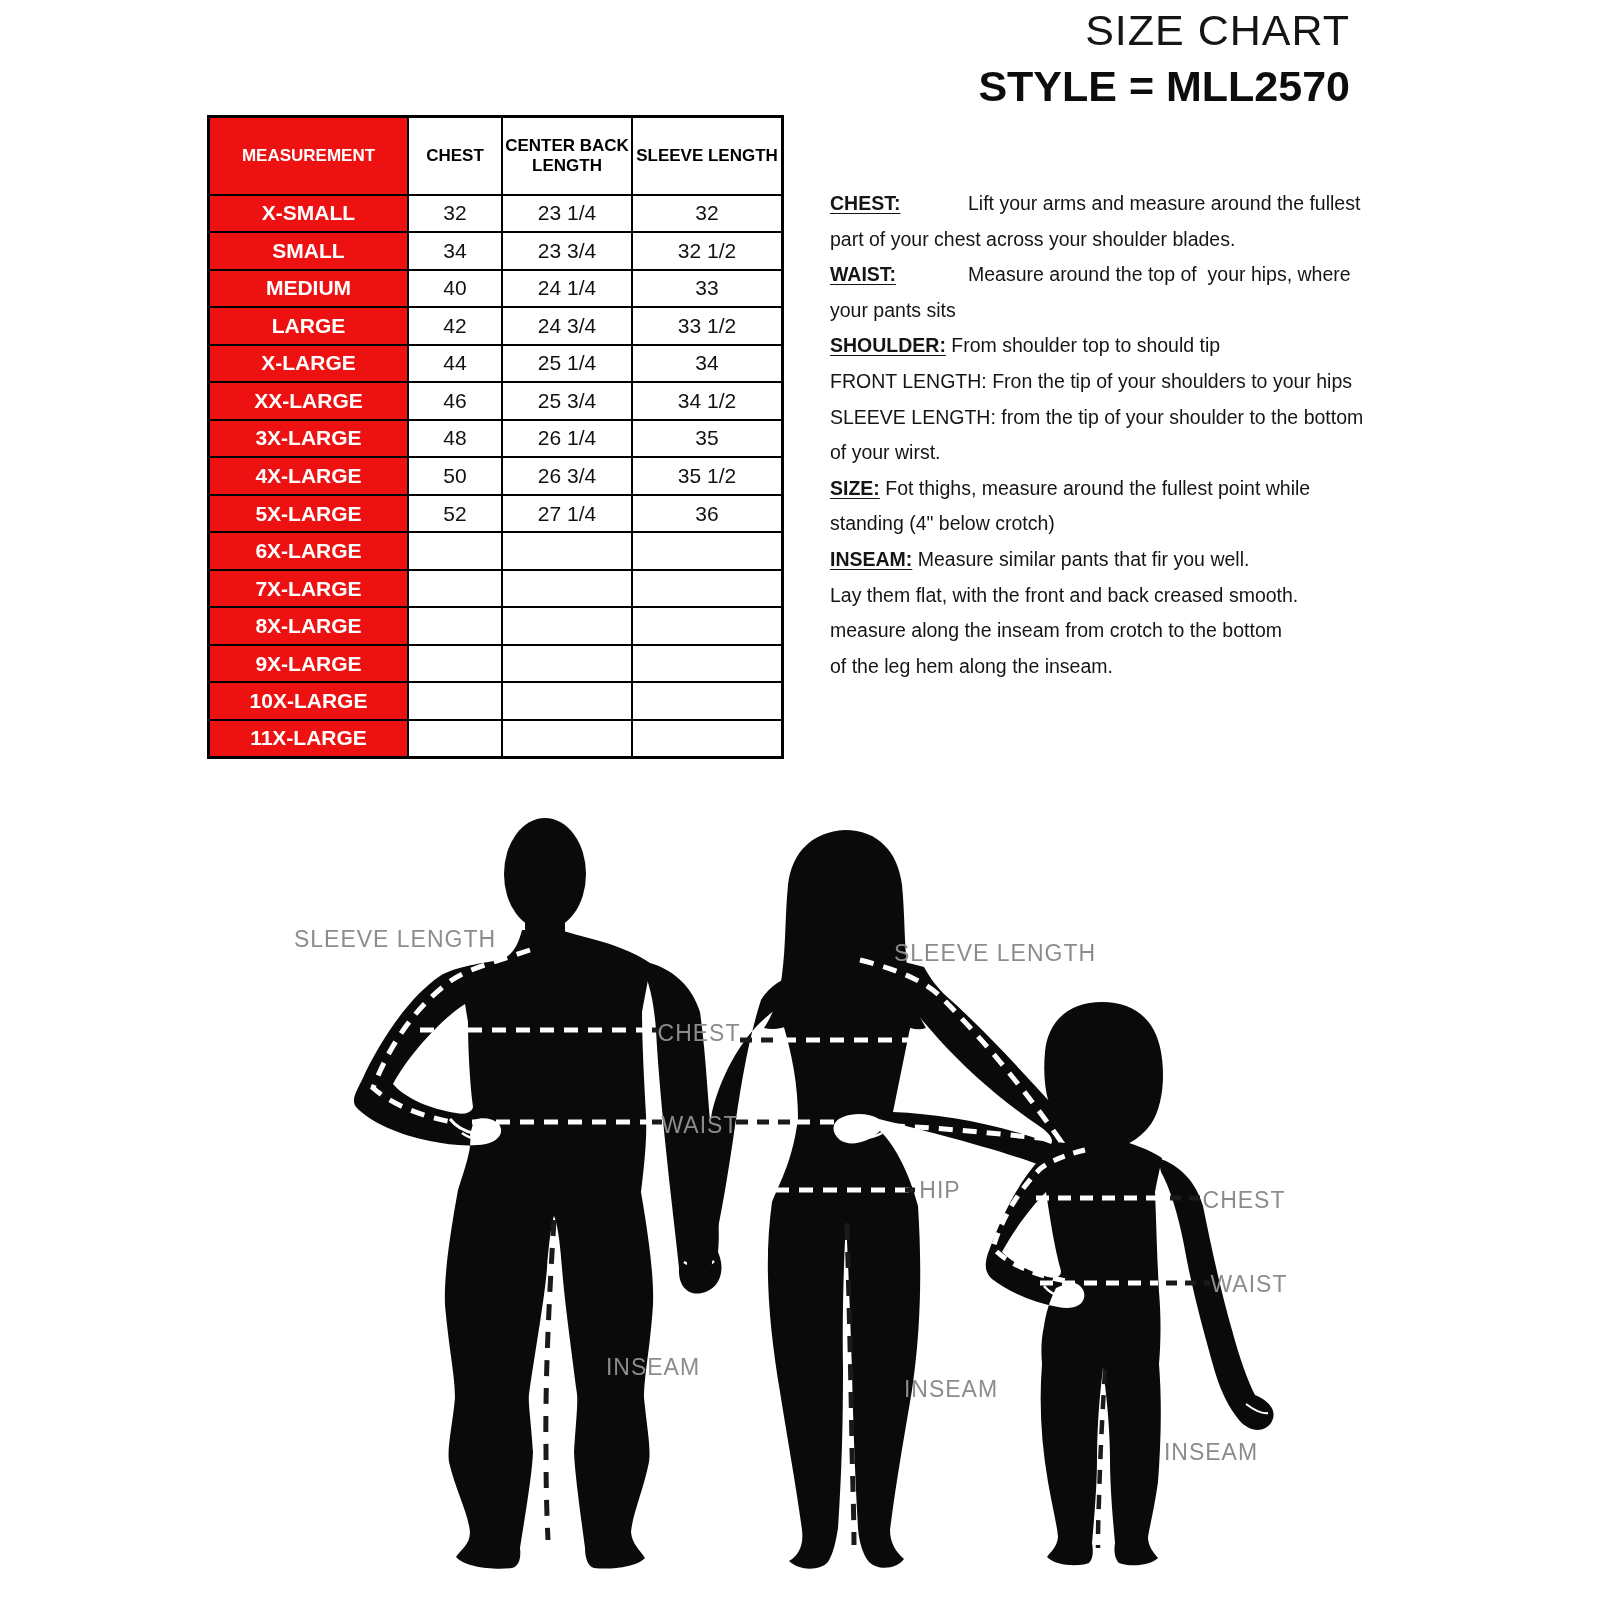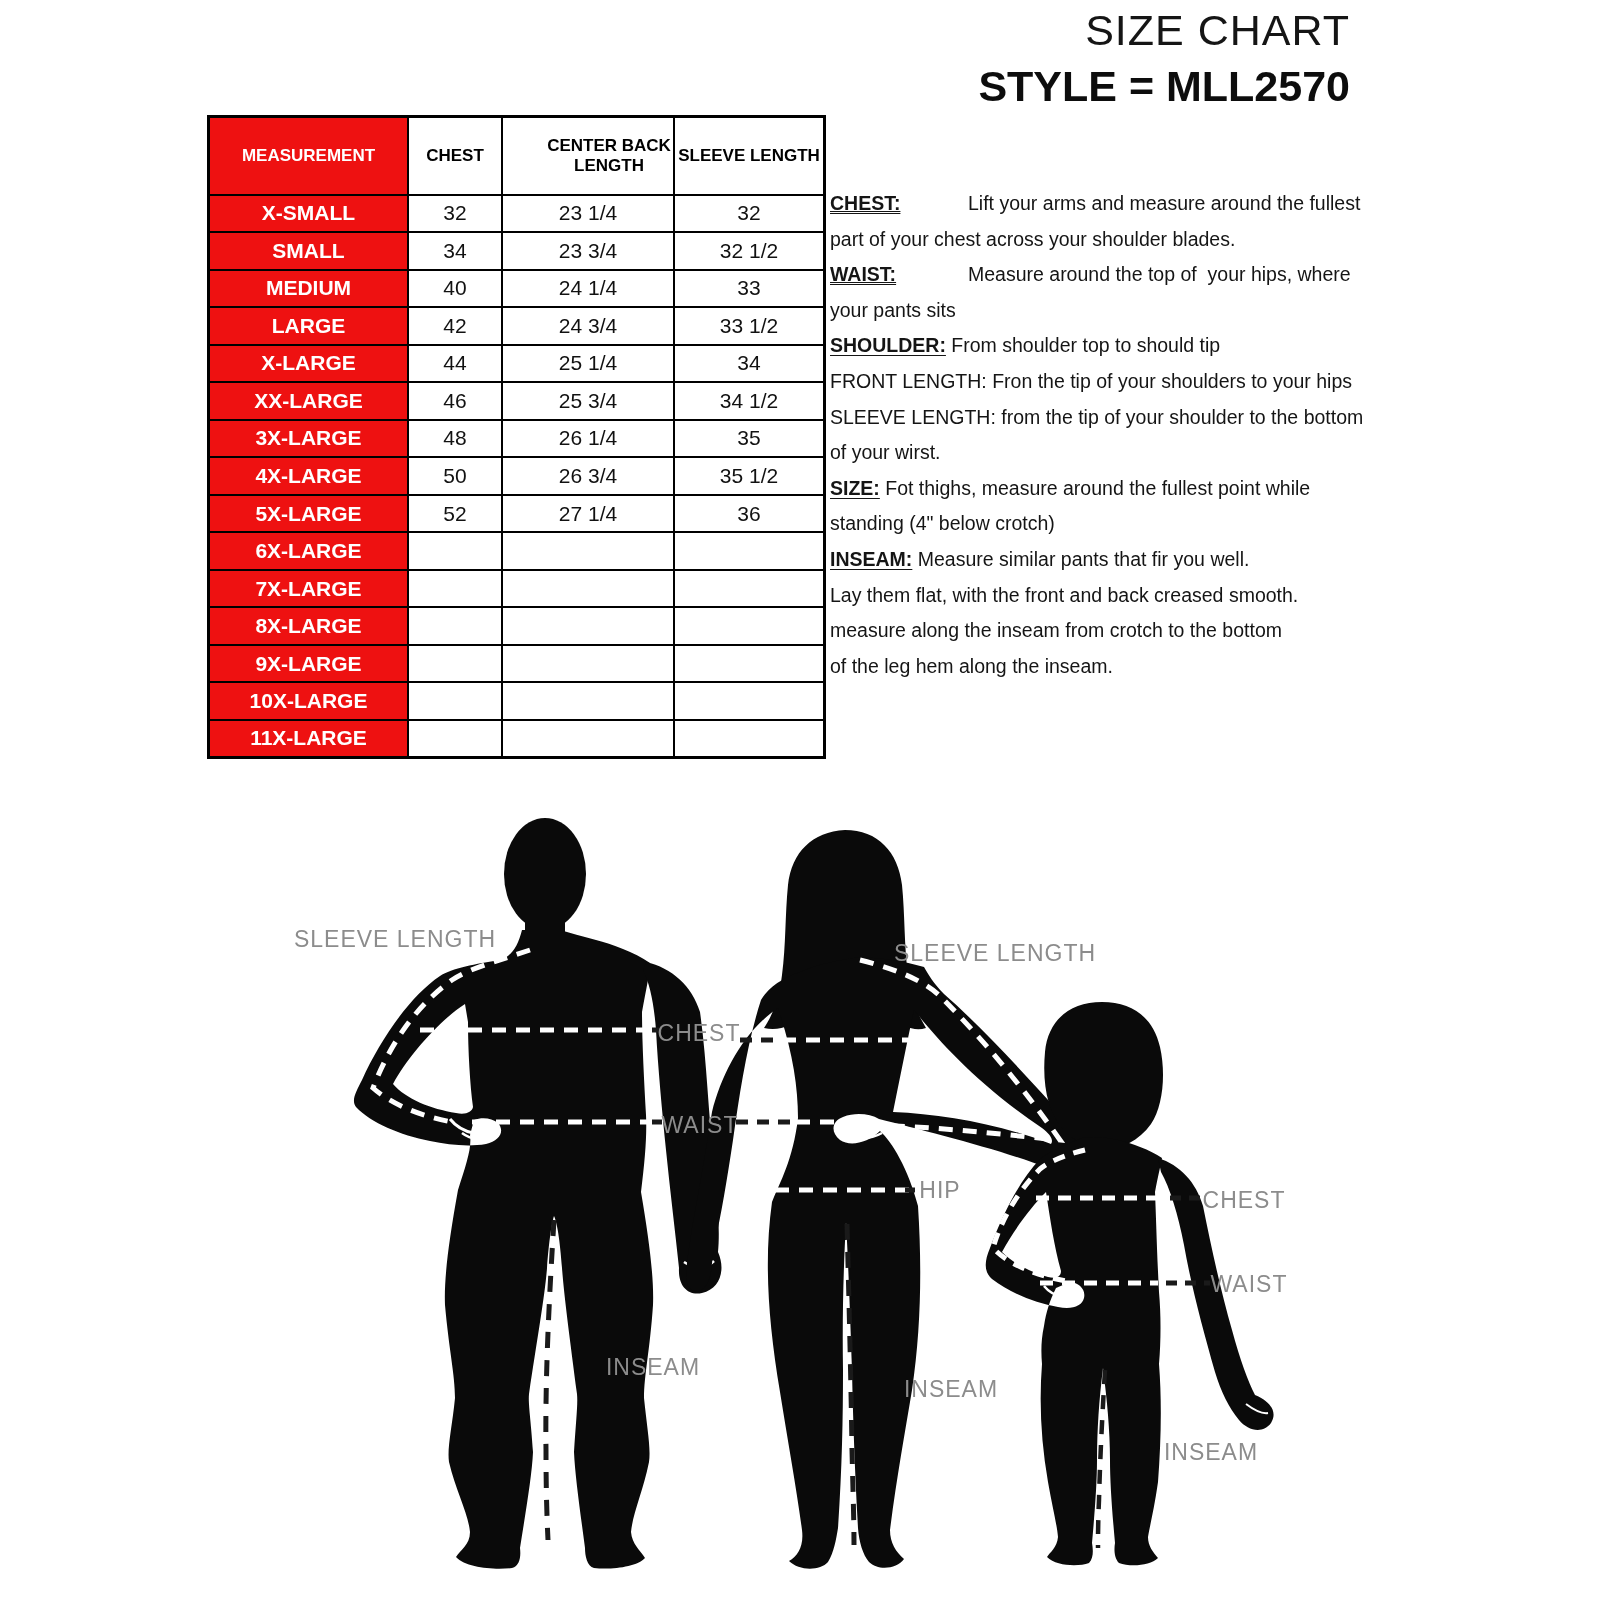--- a/index.html
+++ b/index.html
@@ -23,42 +23,42 @@
   th.white-head{background:#fff;color:#000;font-weight:700;}
   table.size-table th{font-size:17px;line-height:20px;}
   table.size-table td{font-size:21px;}
   td.red{font-size:21px;}
   tr.head-row{height:78px;}
   tr.data-row{height:35px;}
   
   .instructions{position:absolute;left:830px;top:186px;width:530px;}
   .iline{height:35.6px;line-height:35.6px;font-size:19.5px;white-space:pre;color:#151515;}
   .ilabel{font-weight:700;text-decoration:underline;text-underline-offset:3px;}
-  .itab{display:inline-block;width:138px;text-decoration:underline;}
+  .itab{display:inline-block;width:138px;}
   
   .figures-svg{position:absolute;left:0;top:0;pointer-events:none;}
   .flabel{
     position:absolute;transform:translate(-50%,-50%);
     color:#8c8c8c;font-size:23px;letter-spacing:1px;white-space:nowrap;font-weight:400;
   }
 </style>
 </head>
 <body>
 
 <div class="title-wrap">
   <div class="title-line1">SIZE CHART</div>
   <div class="title-line2">STYLE = MLL2570</div>
 </div>
 
 <table class="size-table">
   <thead>
       <tr class="head-row">
         <th class="red" style="width: 197px;">MEASUREMENT</th>
         <th class="white-head" style="width: 92px;">CHEST</th>
-        <th class="white-head" style="width: 128px; padding-left: 42px;">CENTER BACK LENGTH</th>
+        <th class="white-head" style="width: 128px;">CENTER BACK LENGTH</th>
         <th class="white-head" style="width: 148px;">SLEEVE LENGTH</th>
       </tr>
     </thead>
   <tbody>
       <tr class="data-row">
         <td class="red">X-SMALL</td>
         <td>32</td>
         <td>23 1/4</td>
         <td>32</td>
       </tr>

